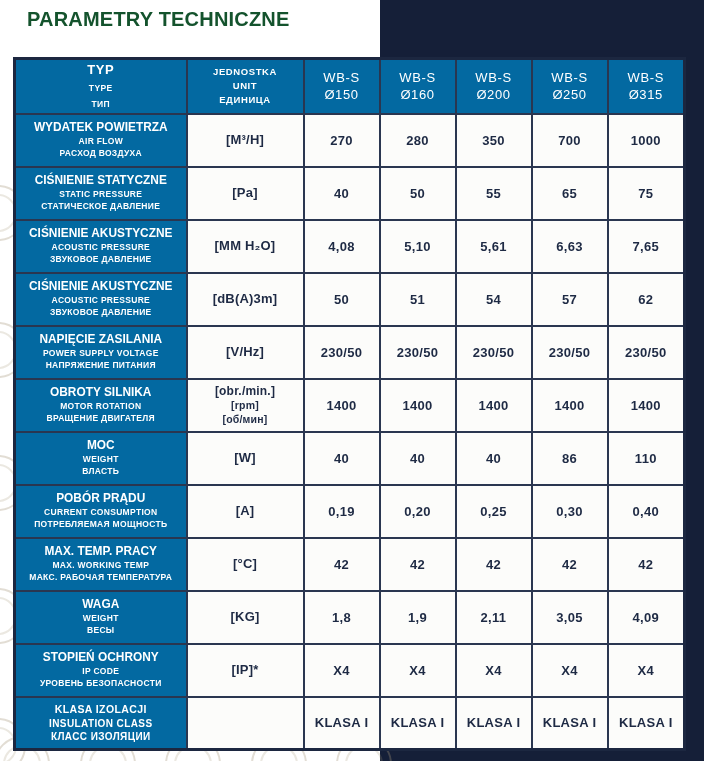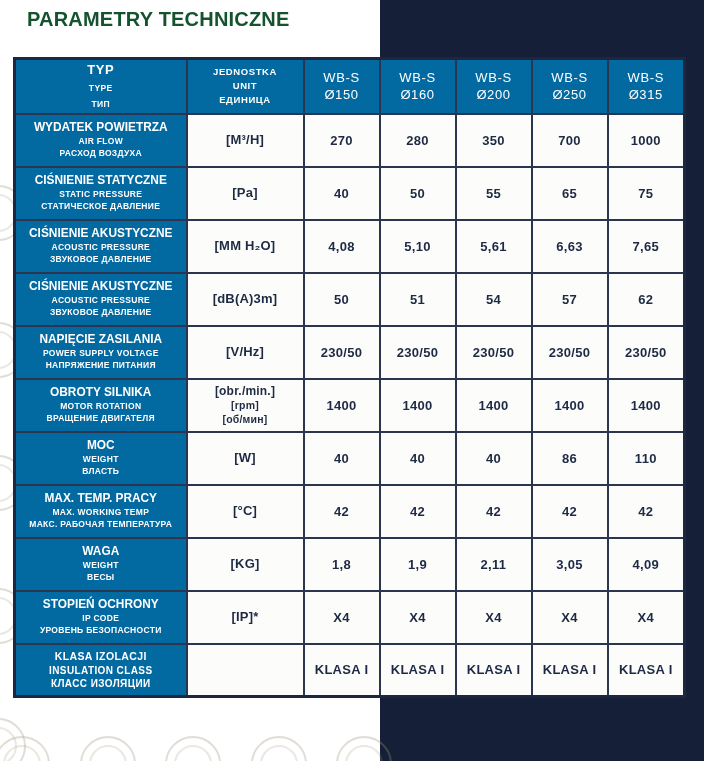--- a/index.html
+++ b/index.html
@@ -238,20 +238,36 @@
         </td>
 
   <td class="white-cell value-cell">40</td>
         <td class="white-cell value-cell">40</td>
         <td class="white-cell value-cell">40</td>
         <td class="white-cell value-cell">86</td>
         <td class="white-cell value-cell">110</td>
       </tr>
       <tr>
     <th class="tan label-cell">
+      <div class="lbl1 lbl-line">POBÓR PRĄDU</div>
+      <div class="lbl2 lbl-line">CURRENT CONSUMPTION</div>
+      <div class="lbl2 lbl-line">ПОТРЕБЛЯЕМАЯ МОЩНОСТЬ</div>
+    </th>
+    <td class="white-cell unit-cell">
+          <div class="unit-line">[A]</div>
+        </td>
+
+  <td class="white-cell value-cell">0,19</td>
+        <td class="white-cell value-cell">0,20</td>
+        <td class="white-cell value-cell">0,25</td>
+        <td class="white-cell value-cell">0,30</td>
+        <td class="white-cell value-cell">0,40</td>
+      </tr>
+      <tr>
+    <th class="tan label-cell">
       <div class="lbl1 lbl-line">MAX. TEMP. PRACY</div>
       <div class="lbl2 lbl-line">MAX. WORKING TEMP</div>
       <div class="lbl2 lbl-line">МАКС. РАБОЧАЯ ТЕМПЕРАТУРА</div>
     </th>
     <td class="white-cell unit-cell">
           <div class="unit-line">[°C]</div>
         </td>
 
   <td class="white-cell value-cell">42</td>
         <td class="white-cell value-cell">42</td>

